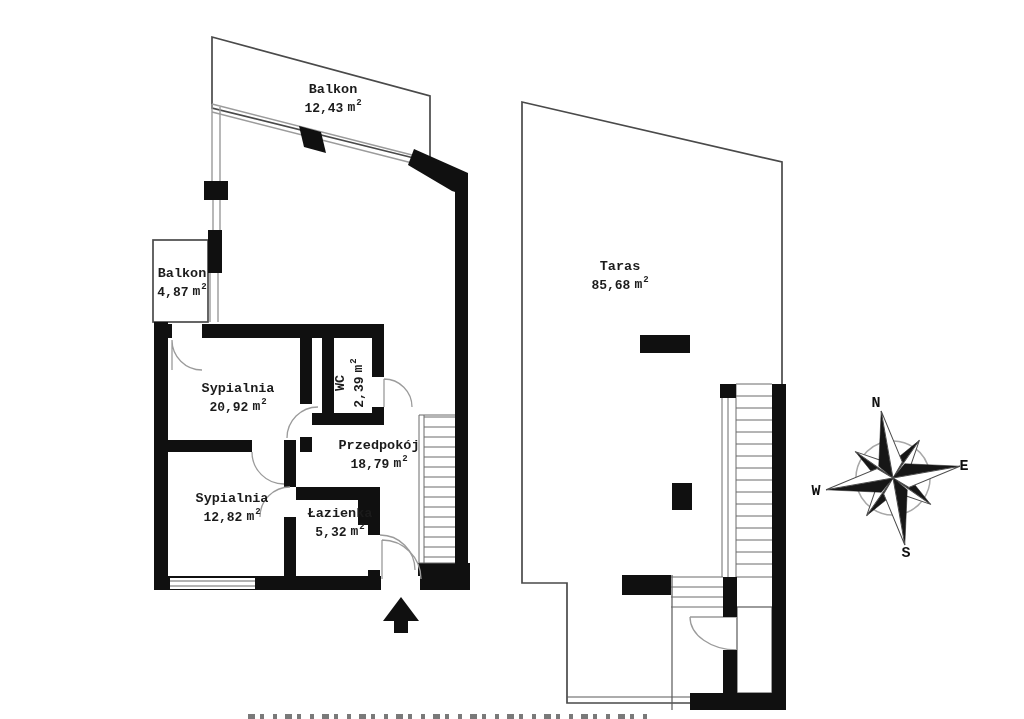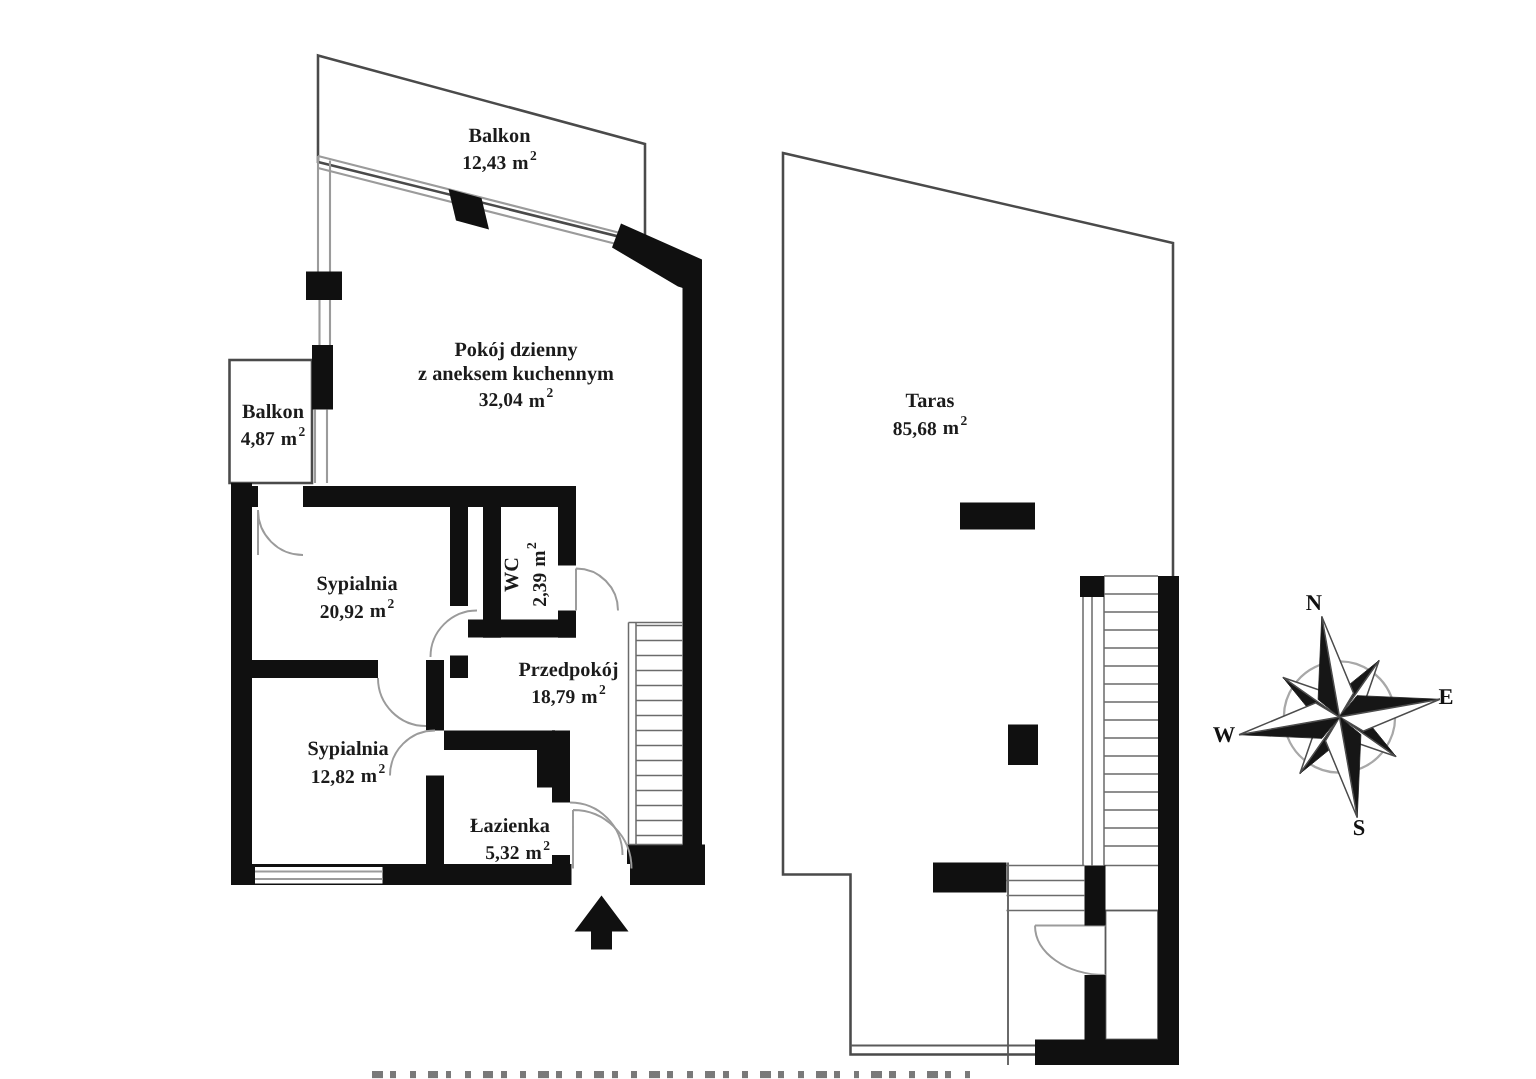--- a/index.html
+++ b/index.html
@@ -1,17 +1,17 @@
 <!DOCTYPE html>
 <html><head>
 <meta charset="utf-8">
 <style>
   html,body{margin:0;padding:0;background:#fff;}
   #stage{position:relative;width:1024px;height:719px;background:#fff;overflow:hidden;
-         font-family:Liberation Serif, serif;}
+         font-family:Liberation Mono, monospace;}
   svg{position:absolute;left:0;top:0;}
   
   .w  {fill:#101010;stroke:none;}
   .tl {fill:#ffffff;stroke:#4a4a4a;stroke-width:1.7;}
   .tl2{fill:none;stroke:#5a5a5a;stroke-width:1.2;}
   .wl {fill:none;stroke:#9b9b9b;stroke-width:1.4;}
   .st {fill:none;stroke:#6b6b6b;stroke-width:1;}
   .d  {fill:none;stroke:#9b9b9b;stroke-width:1.3;}
   .wo {fill:#ffffff;stroke:none;}
   .cc {fill:none;stroke:#a8a8a8;stroke-width:1.5;}
@@ -158,25 +158,20 @@
           <path class="lt" d="M0,-68 L12,-14 L0,0 Z"></path>
         </g>
   </g>
 </svg>
 
 <div class="room-label" style="left:333px;top:99px;">
   <div class="rn">Balkon</div>
   <div class="ra"><span>12,43</span><span class="u">m</span><sup>2</sup></div>
 </div>
 
-<div class="room-label" style="left:344px;top:250px;">
-  <div class="rn">Pokój dzienny</div>
-  <div class="rn">z aneksem kuchennym</div>
-  <div class="ra"><span>32,04</span><span class="u">m</span><sup>2</sup></div>
-</div>
 
 <div class="room-label" style="left:182px;top:283px;">
   <div class="rn">Balkon</div>
   <div class="ra"><span>4,87</span><span class="u">m</span><sup>2</sup></div>
 </div>
 
 <div class="room-label" style="left:238px;top:398px;">
   <div class="rn">Sypialnia</div>
   <div class="ra"><span>20,92</span><span class="u">m</span><sup>2</sup></div>
 </div>
@@ -189,21 +184,21 @@
 <div class="room-label" style="left:379px;top:455px;">
   <div class="rn">Przedpokój</div>
   <div class="ra"><span>18,79</span><span class="u">m</span><sup>2</sup></div>
 </div>
 
 <div class="room-label" style="left:232px;top:508px;">
   <div class="rn">Sypialnia</div>
   <div class="ra"><span>12,82</span><span class="u">m</span><sup>2</sup></div>
 </div>
 
-<div class="room-label" style="left:340px;top:559px;text-align:right;">
+<div class="room-label" style="left:340px;top:523px;">
   <div class="rn">Łazienka</div>
   <div class="ra"><span>5,32</span><span class="u">m</span><sup>2</sup></div>
 </div>
 
 <div class="room-label" style="left:620px;top:276px;">
   <div class="rn">Taras</div>
   <div class="ra"><span>85,68</span><span class="u">m</span><sup>2</sup></div>
 </div>
 
 <div class="compass-label" style="left:876px;top:403px;">N</div>

